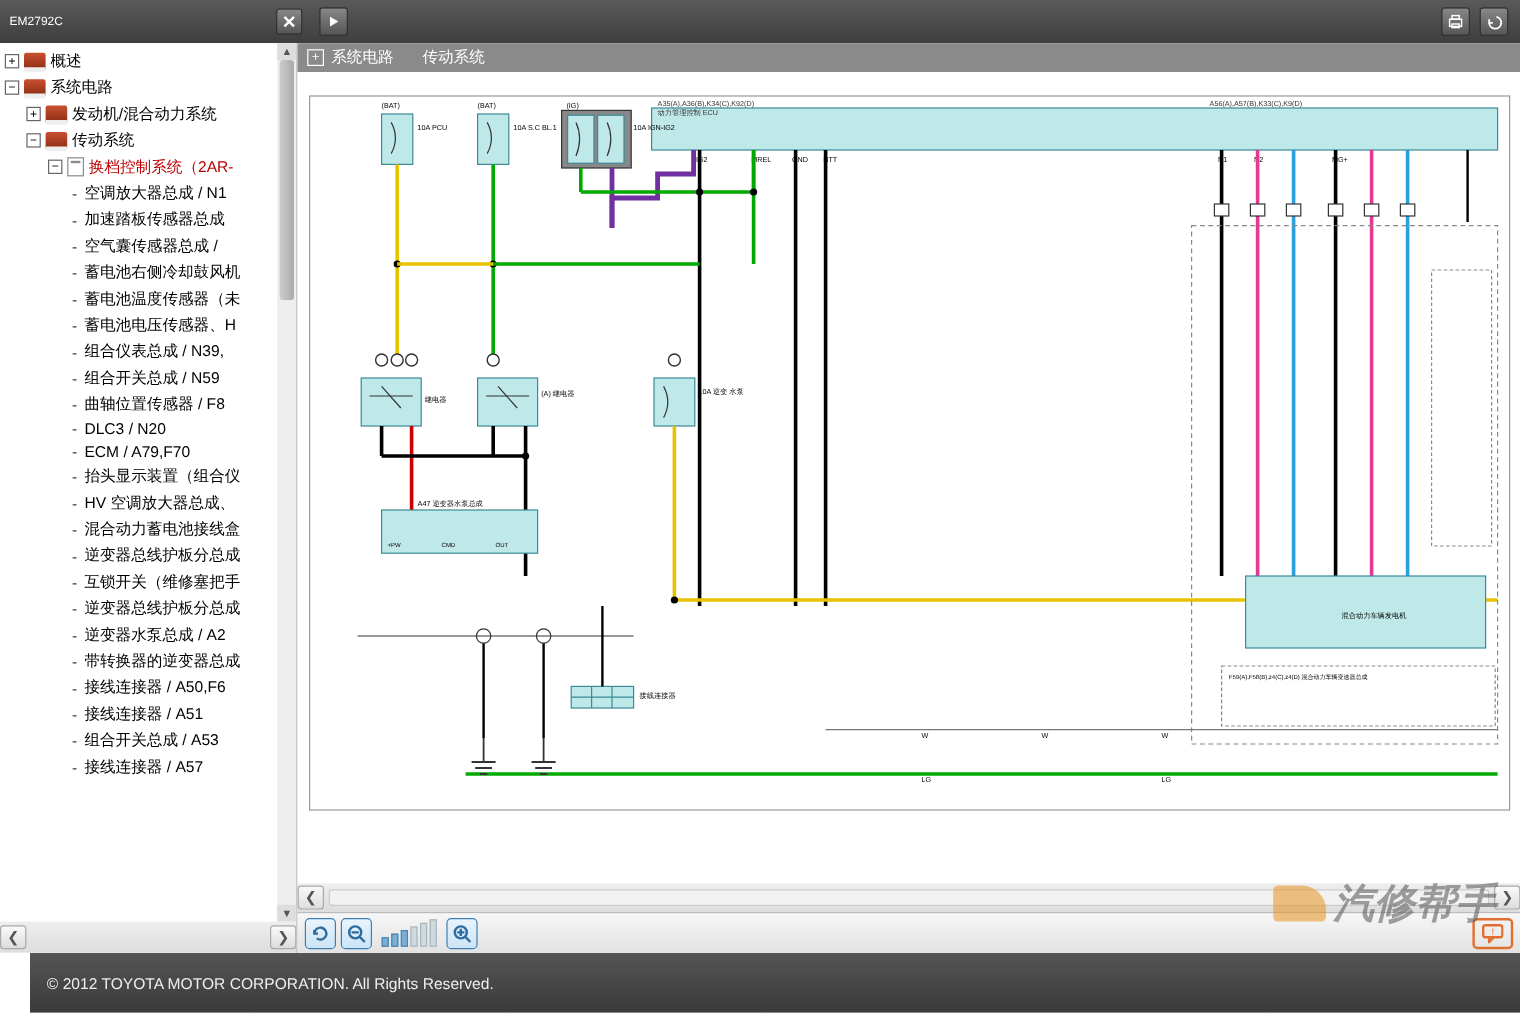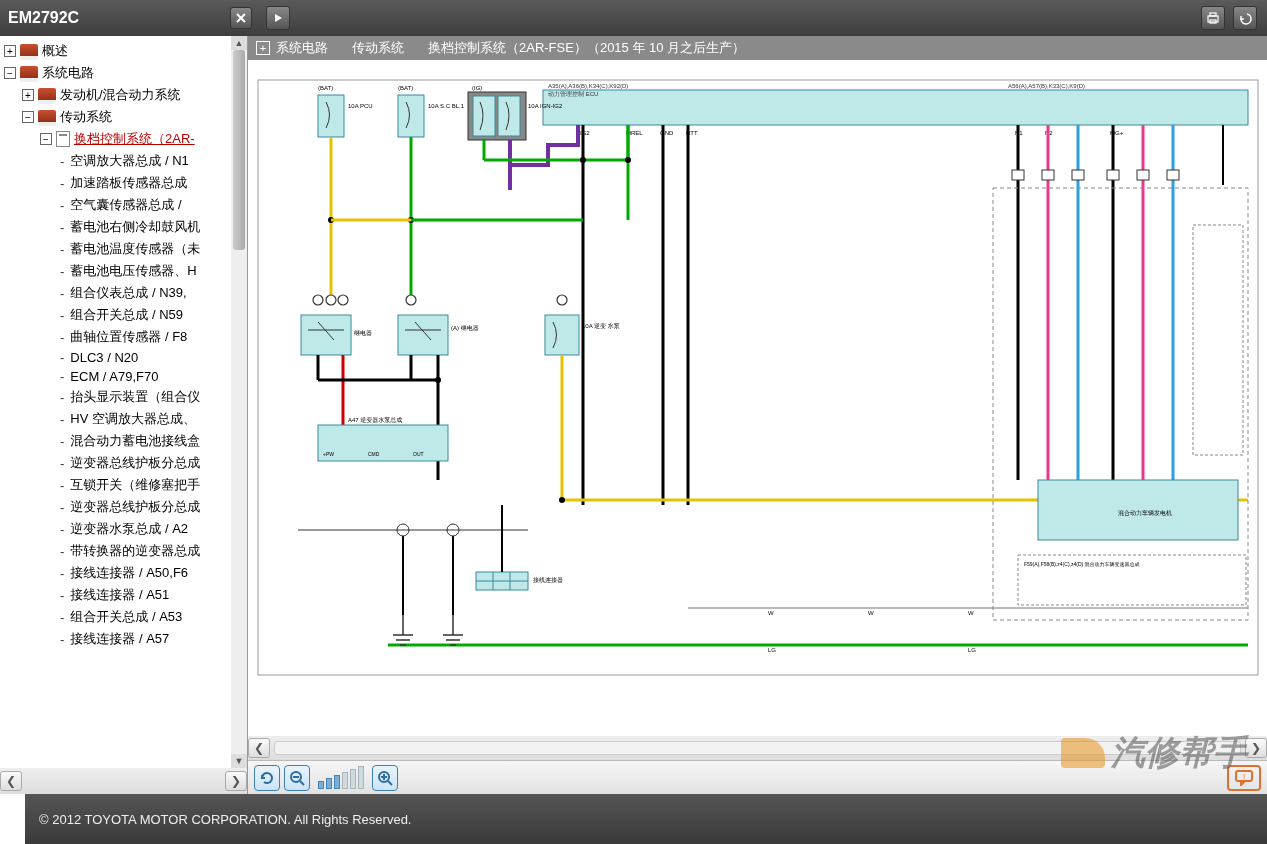--- a/index.html
+++ b/index.html
@@ -1,36 +1,36 @@
 <!DOCTYPE html>
 <html><head>
 <meta charset="utf-8">
 <style>
   * { box-sizing: border-box; margin: 0; padding: 0; }
   body { font-family: Arial, "Microsoft YaHei", sans-serif; font-size: 12px; background: #fff; color: #000; overflow: hidden; width: 1267px; height: 844px; position: relative; }
   .top-bar { display: flex; height: 36px; }
-  .doc-header { width: 260px; background: linear-gradient(to bottom, #5a5a5a, #3e3e3e); color: #fff; display: flex; align-items: center; padding: 16px 8px; font-weight: bold; font-size: 16px; }
+  .doc-header { width: 260px; background: linear-gradient(to bottom, #5a5a5a, #3e3e3e); color: #fff; display: flex; align-items: center; padding: 16px 8px; font-weight: normal; font-size: 10px; }
   .doc-header .close-btn { margin-left: auto; width: 22px; height: 22px; background: linear-gradient(to bottom,#888,#555); border-radius:3px; display:flex; align-items:center;justify-content:center; color:#fff; cursor:pointer; border:1px solid #333;}
   .play-bar { flex:1; background: linear-gradient(to bottom, #5a5a5a, #3e3e3e); display:flex; align-items:center; padding:0 6px;}
   .play-btn, .icon-btn { width:24px; height:24px; background:linear-gradient(to bottom,#888,#555); border-radius:3px; display:flex;align-items:center;justify-content:center;color:#fff;cursor:pointer;border:1px solid #333; margin-right:4px;}
   .play-bar .right-btns { margin-left:auto; display:flex; gap:4px;}
   .main { display:flex; height: 758px; }
   .sidebar { width: 248px; border-right:1px solid #999; background:#fff; overflow:hidden; position:relative;}
   .tree { padding:4px 0 0 4px; font-size:13px; overflow:hidden; height:720px;}
   .tree-item { display:flex; align-items:center; padding:2px 0; white-space:nowrap; cursor:pointer;}
   .tree-icon { width:12px; height:12px; border:1px solid #666; font-size:10px; display:flex;align-items:center;justify-content:center; margin-right:4px; background:#fff;}
   .book-icon { width:18px; height:14px; margin-right:4px; background:linear-gradient(to bottom,#c94f30,#8b2e15); border-radius:2px 2px 0 0; position:relative;}
   .book-icon::after{content:"";position:absolute;bottom:-2px;left:0;width:18px;height:4px;background:#eee;border-radius:0 0 2px 2px;}
   .doc-icon { width:14px; height:16px; margin-right:4px; background:#fff; border:1px solid #8a8a8a; position:relative;}
   .doc-icon::before{content:"";position:absolute;top:2px;left:2px;right:2px;height:2px;background:#8a8a8a;}
   .dash { margin:0 6px 0 2px; color:#333;}
   .indent1 { padding-left:18px;}
   .indent2 { padding-left:36px;}
   .indent3 { padding-left:54px;}
-  .selected { color:#b00; text-decoration:underline;}
+  .selected { color:#b00; }
   .sidebar-scroll { position:absolute; bottom:0; left:0; right:0; height:26px; background:linear-gradient(to bottom,#eee,#ddd); display:flex;align-items:center;}
   .sidebar-scroll .arrow{ width:22px; height:20px; background:linear-gradient(to bottom,#fafafa,#ddd); border:1px solid #aaa; border-radius:3px; display:flex;align-items:center;justify-content:center;color:#555;font-size:12px;cursor:pointer;}
   .sidebar-scroll .arrow:last-child{margin-left:auto;}
   .side-vscroll { position:absolute; top:0; right:0; width:16px; bottom:26px; background:#eee;}
   .side-vscroll .thumb { position:absolute; top:14px; left:2px; right:2px; height:200px; background:linear-gradient(to right,#ccc,#aaa); border-radius:3px;}
   .side-vscroll .arr { position:absolute; left:0; right:0; height:14px; background:#ddd; display:flex;align-items:center;justify-content:center;font-size:9px;color:#555;}
   .side-vscroll .arr.top{top:0;} .side-vscroll .arr.bot{bottom:0;}
 
   .content { flex:1; display:flex; flex-direction:column; position:relative; background:#fff;}
   .breadcrumb { height:24px; background:#8a8a8a; color:#fff; display:flex; align-items:center; padding:0 8px; font-size:13px;}
@@ -225,21 +225,20 @@
     </div>
   </div>
 
   <div class="content">
     <div class="breadcrumb">
       <span class="exp-icon">+</span>
       <span>系统电路</span>
       <span style="margin:0 12px;"> </span>
       <span>传动系统</span>
       <span style="margin:0 12px;"> </span>
-      <span>换档控制系统（2AR-FSE）（2015 年 10 月之后生产）</span>
     </div>
 
     <div class="diagram-area">
       <svg class="diagram-svg" width="1020" height="680" viewBox="0 0 1020 680">
 
         <rect x="10" y="20" width="1000" height="595" fill="none" stroke="#999" stroke-width="1"></rect>
 
         <rect x="295" y="30" width="705" height="35" fill="#bfe8e8" stroke="#3a8a9a"></rect>
         <text x="300" y="28" font-size="6" fill="#333">A35(A),A36(B),K34(C),K92(D)</text>
         <text x="300" y="36" font-size="6" fill="#333">动力管理控制 ECU</text>

